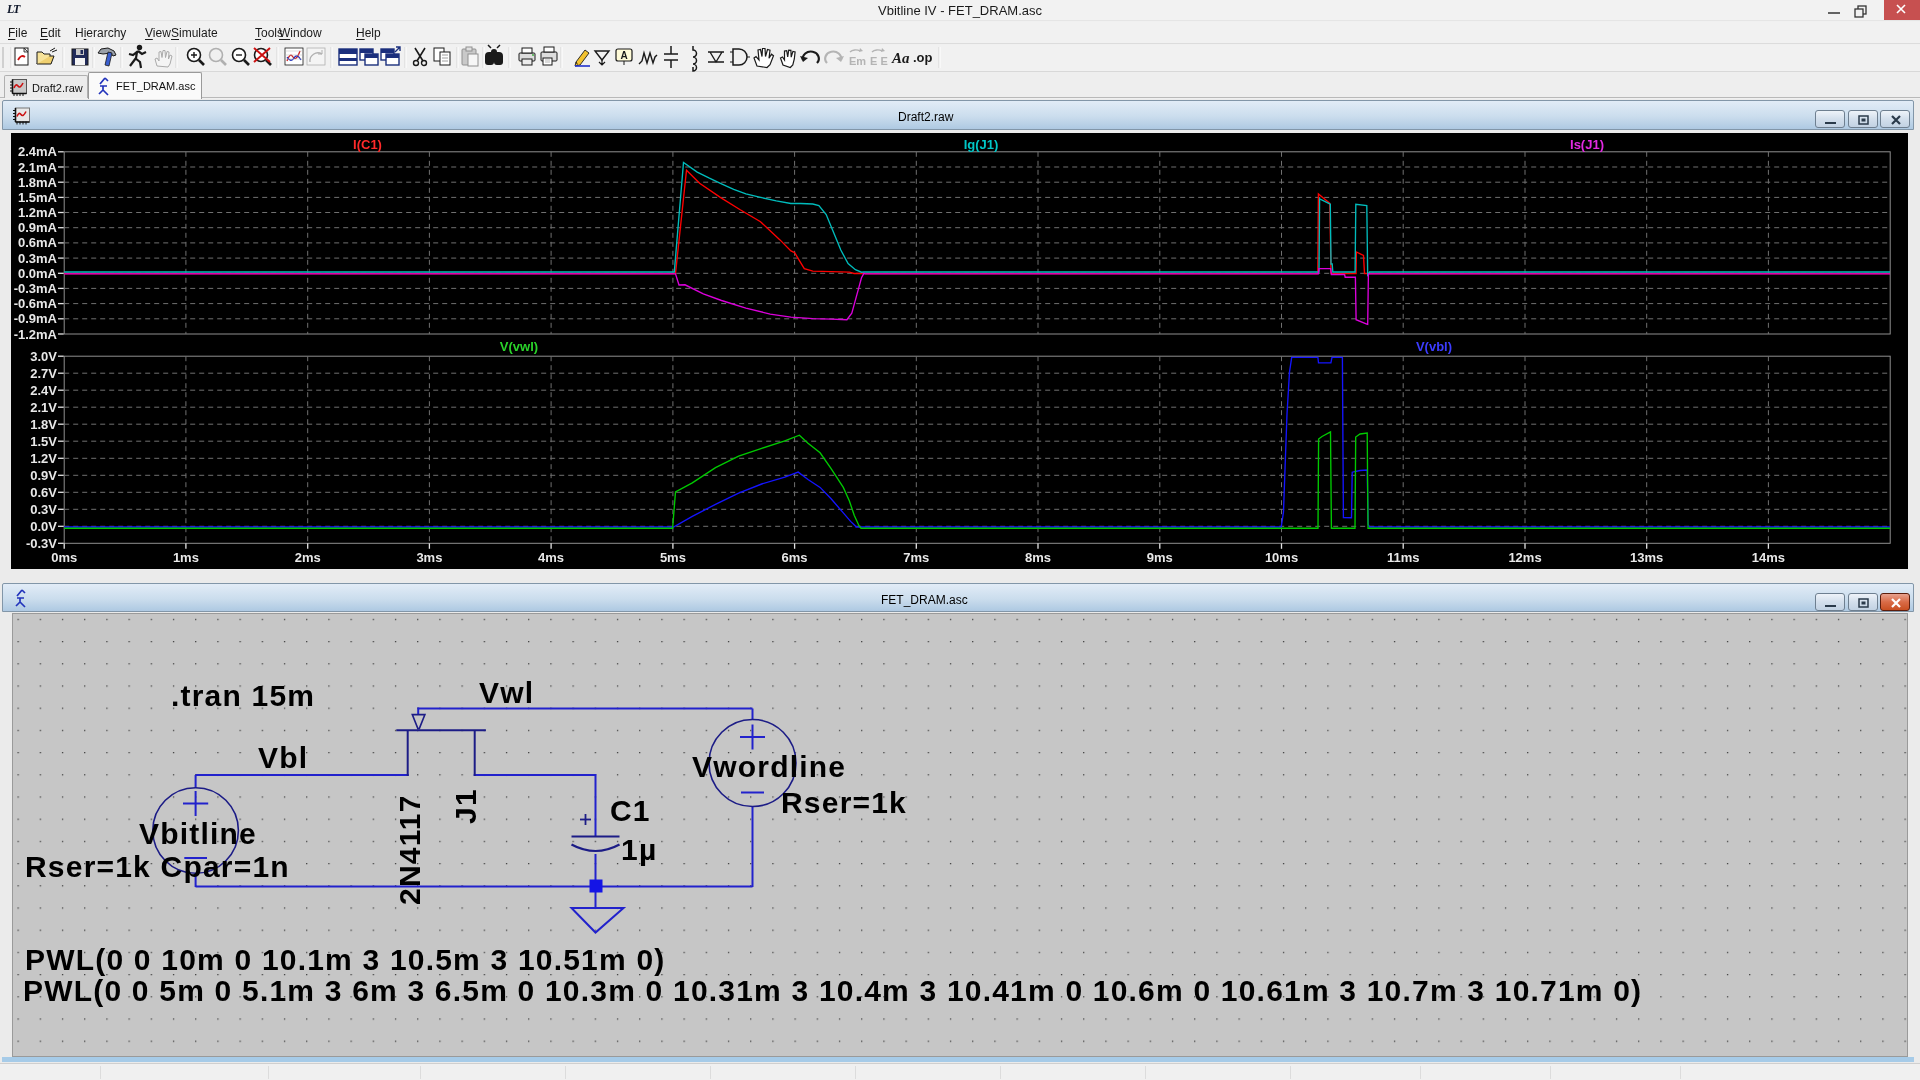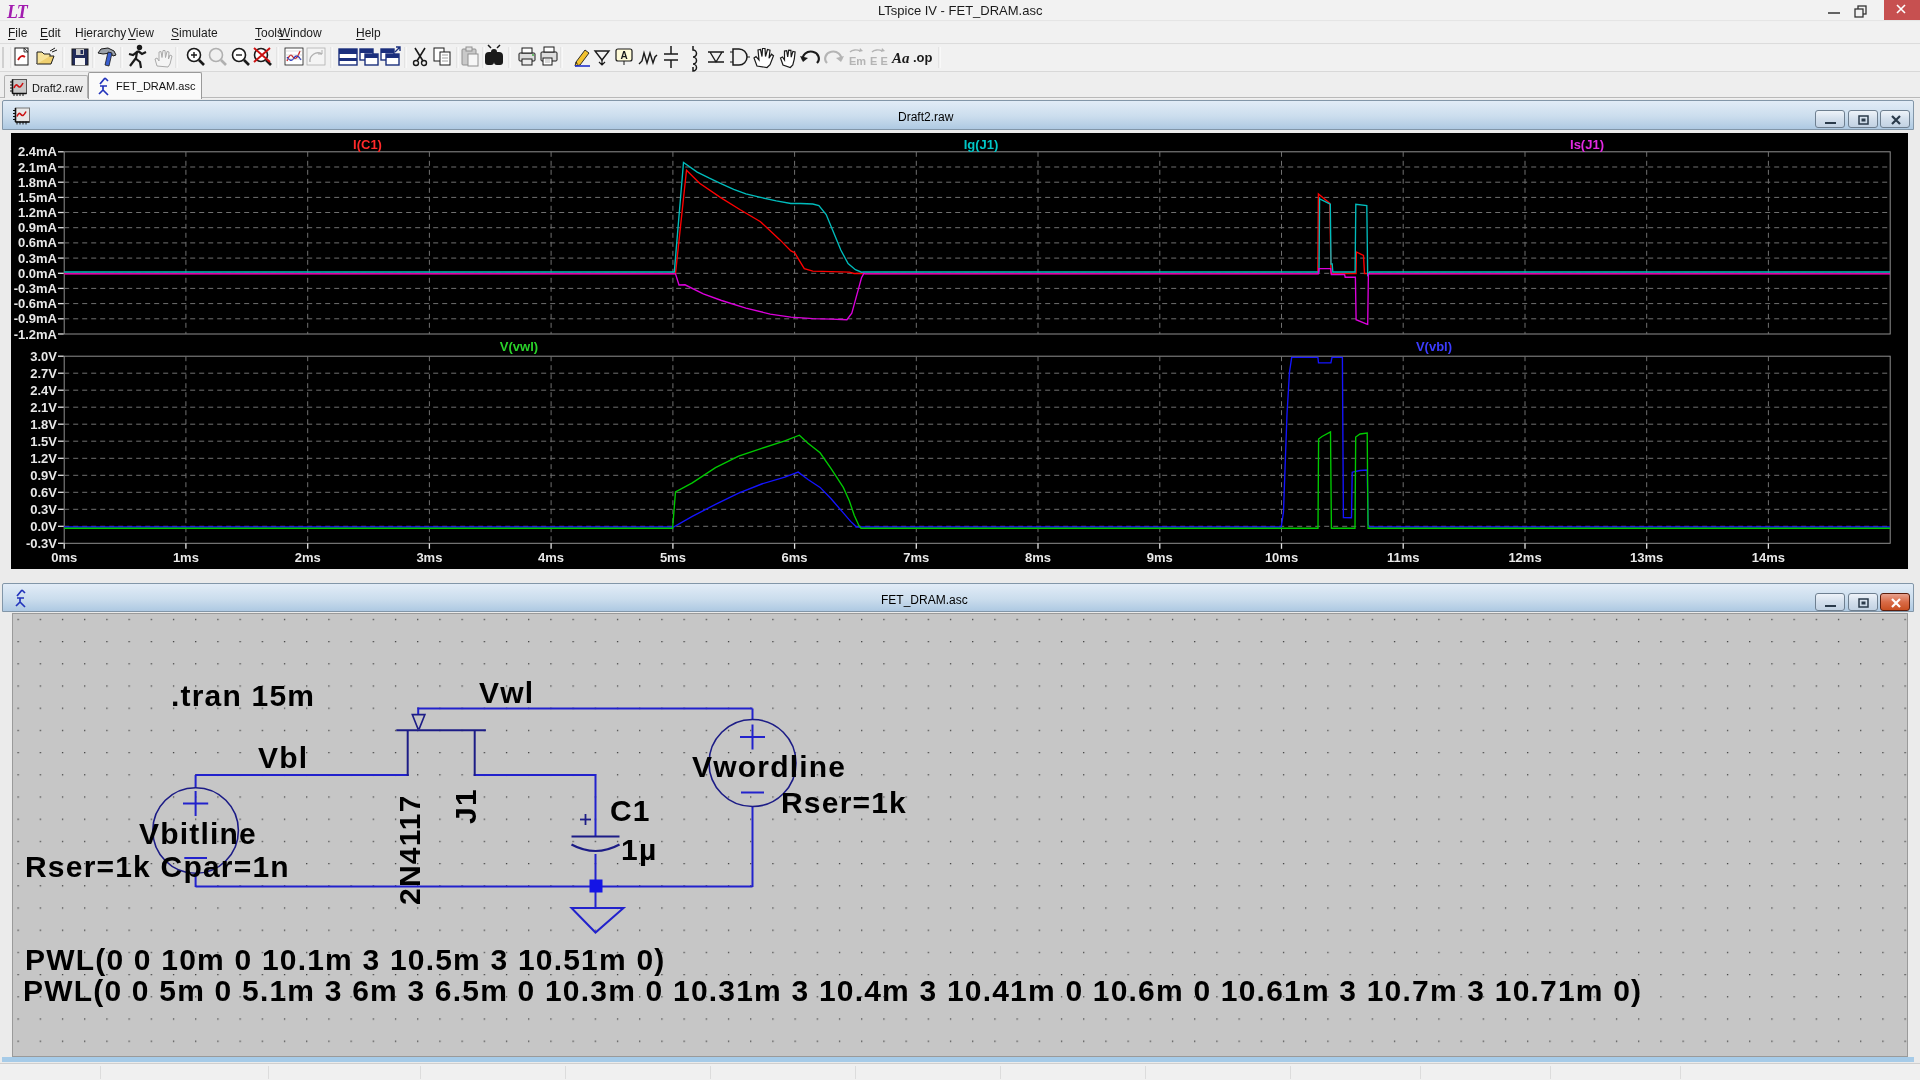--- a/index.html
+++ b/index.html
@@ -1,17 +1,17 @@
 <!DOCTYPE html>
 <html><head><meta charset="utf-8"><style>
 * { margin:0; padding:0; box-sizing:border-box; }
 html,body { width:1920px; height:1080px; overflow:hidden; font-family:"Liberation Sans",sans-serif; background:#f0f0f0; }
 #titlebar { position:absolute; left:0; top:0; width:1920px; height:21px; background:#f2f2f2; border-bottom:1px solid #e5e5e5; }
 #apptitle { position:absolute; left:878px; top:3px; font-size:13px; color:#1a1a1a; }
-#logo { position:absolute; left:7px; top:2px; font-size:18px; font-weight:bold; font-style:italic; color:#a21caf; font-family:"Liberation Serif",serif; letter-spacing:-1px; }
+#logo { position:absolute; left:7px; top:2px; font-size:12px; font-weight:bold; font-style:italic; color:#0f172a; font-family:"Liberation Serif",serif; letter-spacing:-1px; }
 .wbtn { position:absolute; top:0; height:20px; }
 #menubar { position:absolute; left:0; top:22px; width:1920px; height:22px; background:#f1f1f1; border-bottom:1px solid #dcdcdc; font-size:12px; color:#1a1a1a; }
 #menubar span { position:absolute; top:4px; }
 #toolbar { position:absolute; left:0; top:0px; width:1920px; height:72px; }
 #toolbarbg { position:absolute; left:0; top:45px; width:1920px; height:27px; background:#f1f1f1; border-bottom:1px solid #d8d8d8; }
 #tabbar { position:absolute; left:0; top:72px; width:1920px; height:26px; background:#eeeeee; border-bottom:1px solid #b9b9b9; }
 .tab { position:absolute; font-size:11px; color:#111; }
 #tab1 { left:4px; top:3px; width:84px; height:23px; background:#ececec; border:1px solid #b0b0b0; border-bottom:none; border-radius:2px 2px 0 0; }
 #tab2 { left:88px; top:0px; width:114px; height:27px; background:#fafafa; border:1px solid #9a9a9a; border-bottom:none; border-radius:2px 2px 0 0; }
 .wwin { position:absolute; left:0; width:1920px; background:#ebebeb; }
@@ -25,35 +25,35 @@
 #statusbar { position:absolute; left:0; top:1063px; width:1920px; height:17px; background:#f0f0f0; border-top:1px solid #cfcfcf; }
 #statusbar i { position:absolute; top:2px; width:1px; height:13px; background:#dcdcdc; }
 .al { font: bold 13px "Liberation Sans",sans-serif; fill:#e8e8e8; }
 #plot { position:absolute; left:11px; top:34px; }
 #schem { position:absolute; left:12px; top:30px; }
 u { text-decoration:underline; text-underline-offset:2px; }
 </style></head>
 <body>
 <div id="titlebar">
  <div id="logo">LT</div>
- <div id="apptitle">LTspice IV - FET_DRAM.asc</div>
+ <div id="apptitle">Vbitline IV - FET_DRAM.asc</div>
  <svg class="wbtn" style="left:1820px;width:100px" width="100" height="20" viewBox="0 0 100 20">
    <rect x="0" y="0" width="64" height="20" fill="#f2f2f2"></rect>
    <rect x="64" y="0" width="36" height="20" fill="#c75050"></rect>
    <path d="M8,13 h12" stroke="#333" stroke-width="1.5"></path>
    <rect x="38" y="6" width="8" height="8" fill="none" stroke="#333" stroke-width="1.3"></rect>
    <rect x="35" y="9" width="8" height="8" fill="#f2f2f2" stroke="#333" stroke-width="1.3"></rect>
    <path d="M77,5 l8,8 m0,-8 l-8,8" stroke="#fff" stroke-width="1.6"></path>
  </svg>
 </div>
 <div id="menubar">
  <span style="left:8px"><u>F</u>ile</span>
  <span style="left:40px"><u>E</u>dit</span>
  <span style="left:75px">H<u>i</u>erarchy</span>
- <span style="left:128px"><u>V</u>iew</span>
+ <span style="left:145px"><u>V</u>iew</span>
  <span style="left:171px"><u>S</u>imulate</span>
  <span style="left:255px"><u>T</u>ools</span>
  <span style="left:279px"><u>W</u>indow</span>
  <span style="left:356px"><u>H</u>elp</span>
 </div>
 <div id="toolbarbg"></div>
 <div id="toolbar"><svg id="tbsvg" width="1920" height="72" viewBox="0 0 1920 72" font-family="Liberation Sans, sans-serif">
 <line x1="11" y1="47" x2="11" y2="68" stroke="#d5d5d5" stroke-width="1"></line>
       <line x1="12" y1="47" x2="12" y2="68" stroke="#ffffff" stroke-width="1"></line>
       <line x1="63" y1="47" x2="63" y2="68" stroke="#d5d5d5" stroke-width="1"></line>

